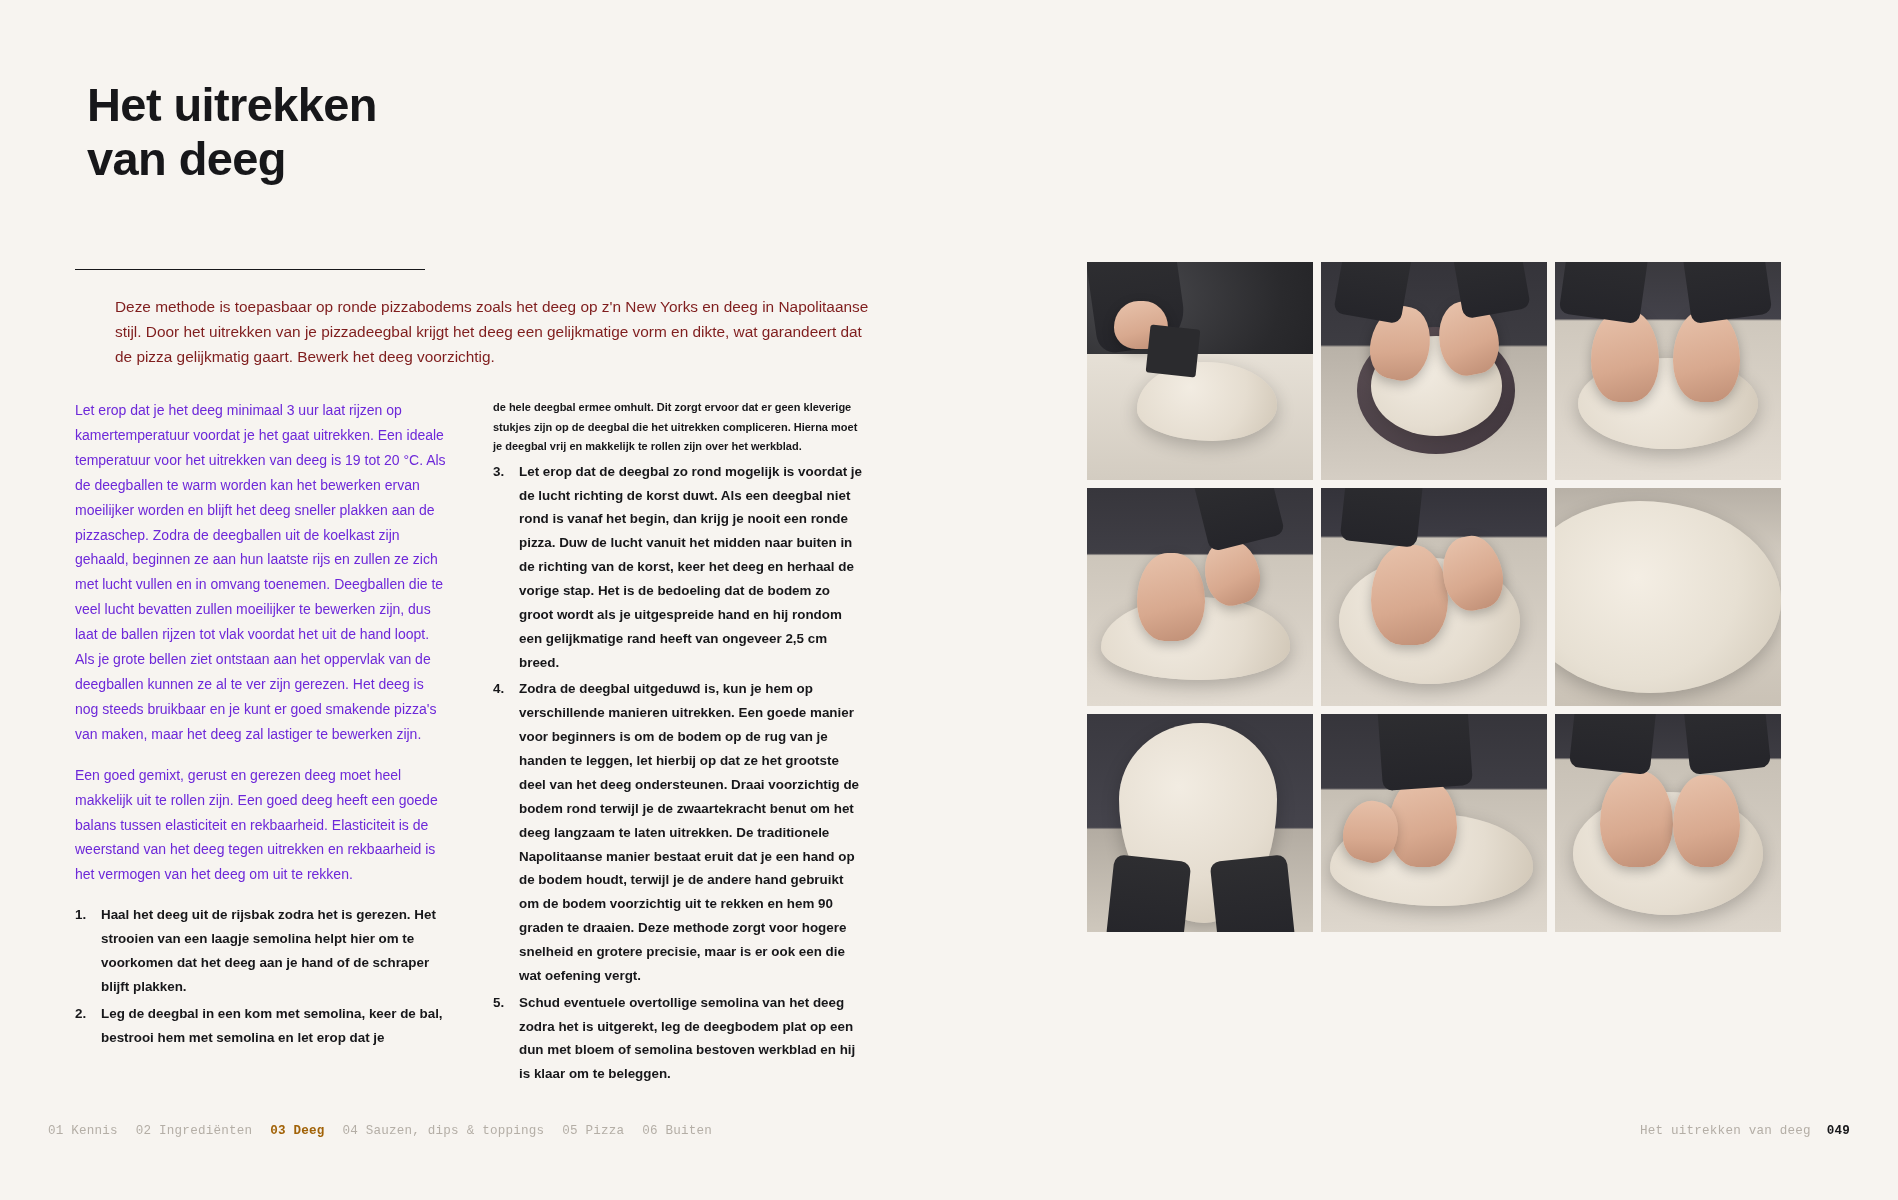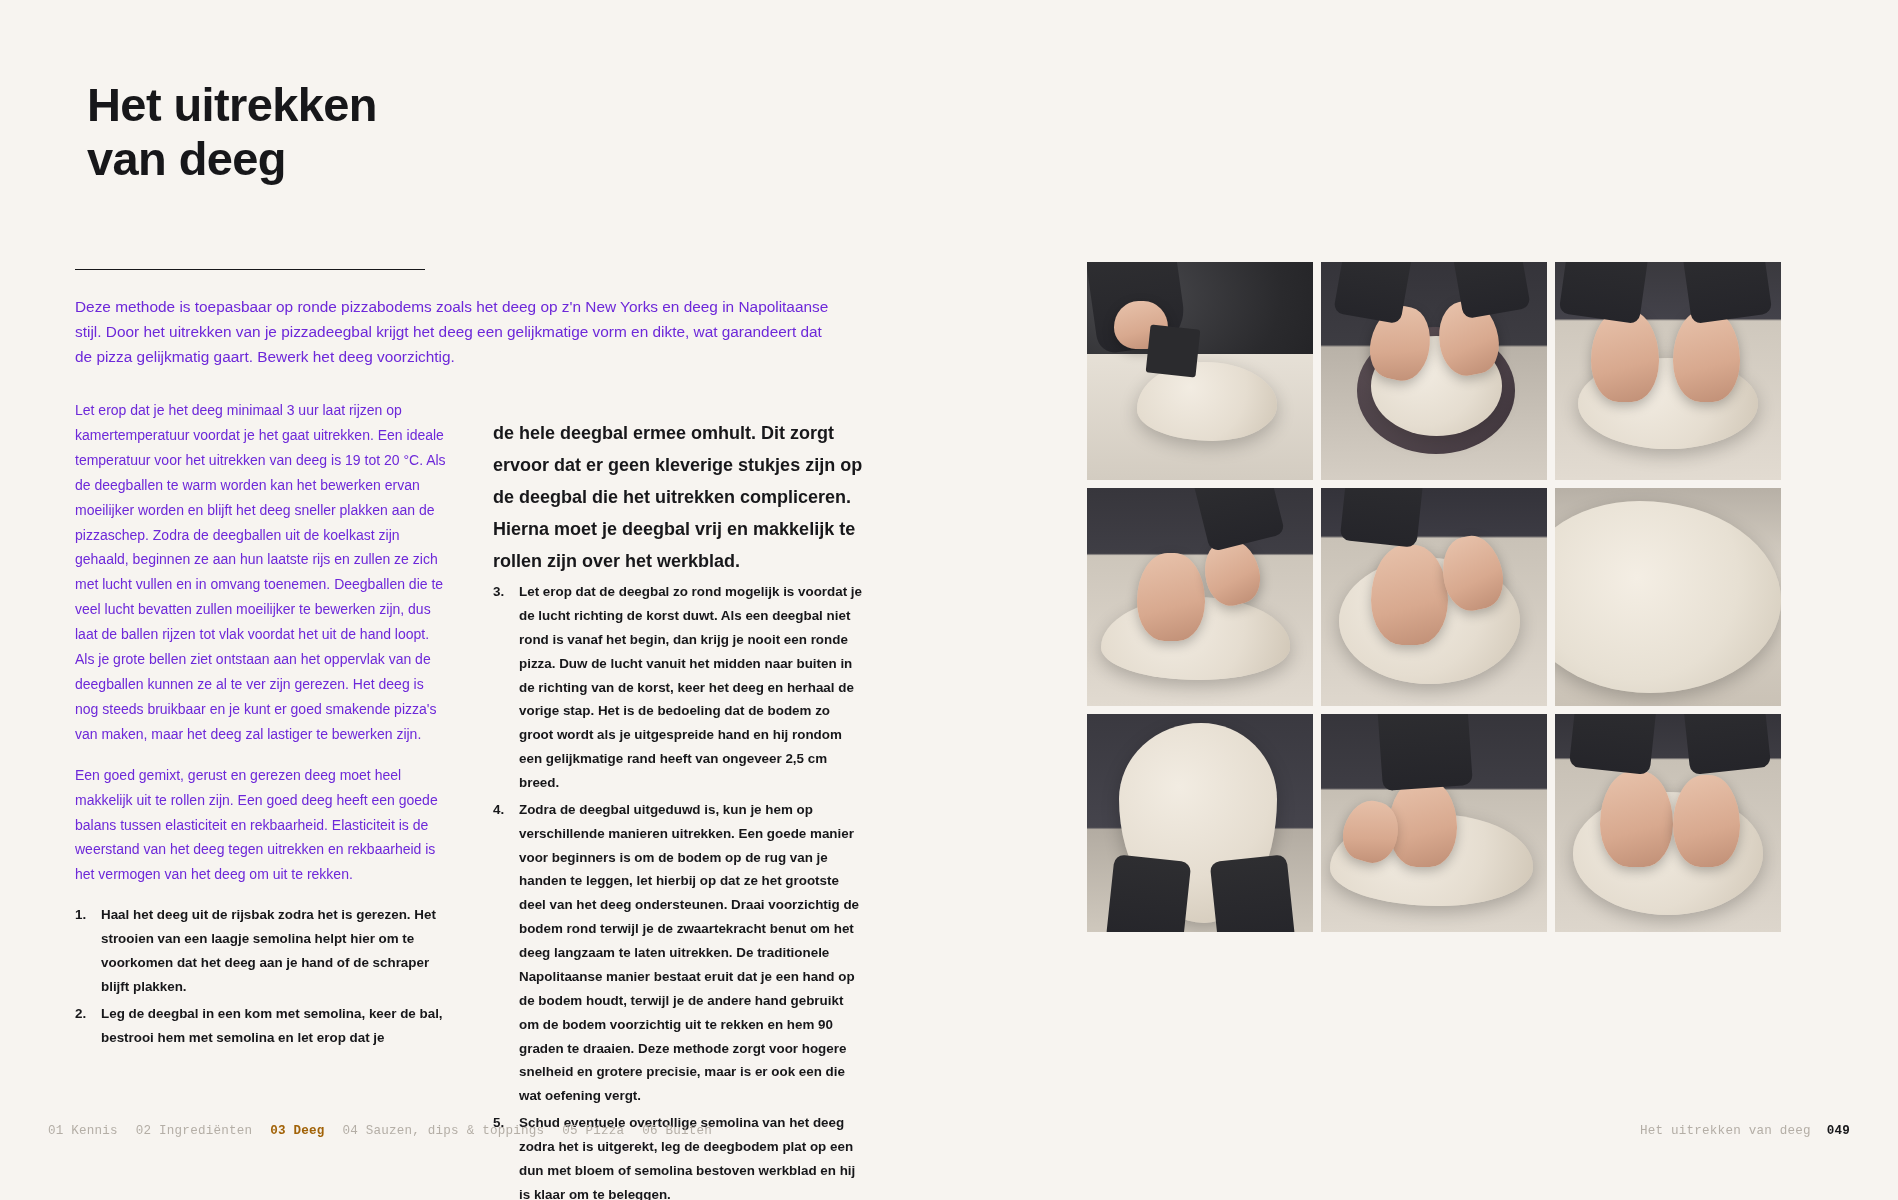--- a/index.html
+++ b/index.html
@@ -38,21 +38,22 @@
     margin-top: 84px;
     width: 350px;
     height: 1px;
     background: #17171a;
   }
   .intro {
     margin-top: 25px;
     width: 760px;
     font-size: 15.4px;
     line-height: 1.62;
-    color: #6d28d9;
+    color: #7f1d1d;
+    margin-left: 40px;
   }
 
   .cols {
     margin-top: 28px;
     display: flex;
     gap: 46px;
     width: 790px;
   }
   .col { width: 372px; }
   .col p {
@@ -74,25 +75,24 @@
   }
   .numbered li .num {
     width: 26px;
     flex: 0 0 26px;
     font-weight: 700;
   }
   .numbered li .txt { flex: 1; }
 
   .col-right .numbered { margin-top: 0; }
   .col-right .lead-in {
-    font-size: 18px;
+    font-size: 11px;
     line-height: 1.78;
     font-weight: 700;
     margin-bottom: 3px;
-    margin-top: 19px;
   }
 
   
   .grid {
     position: absolute;
     left: 1087px;
     top: 262px;
     display: grid;
     grid-template-columns: repeat(3, 226px);
     grid-template-rows: repeat(3, 218px);

